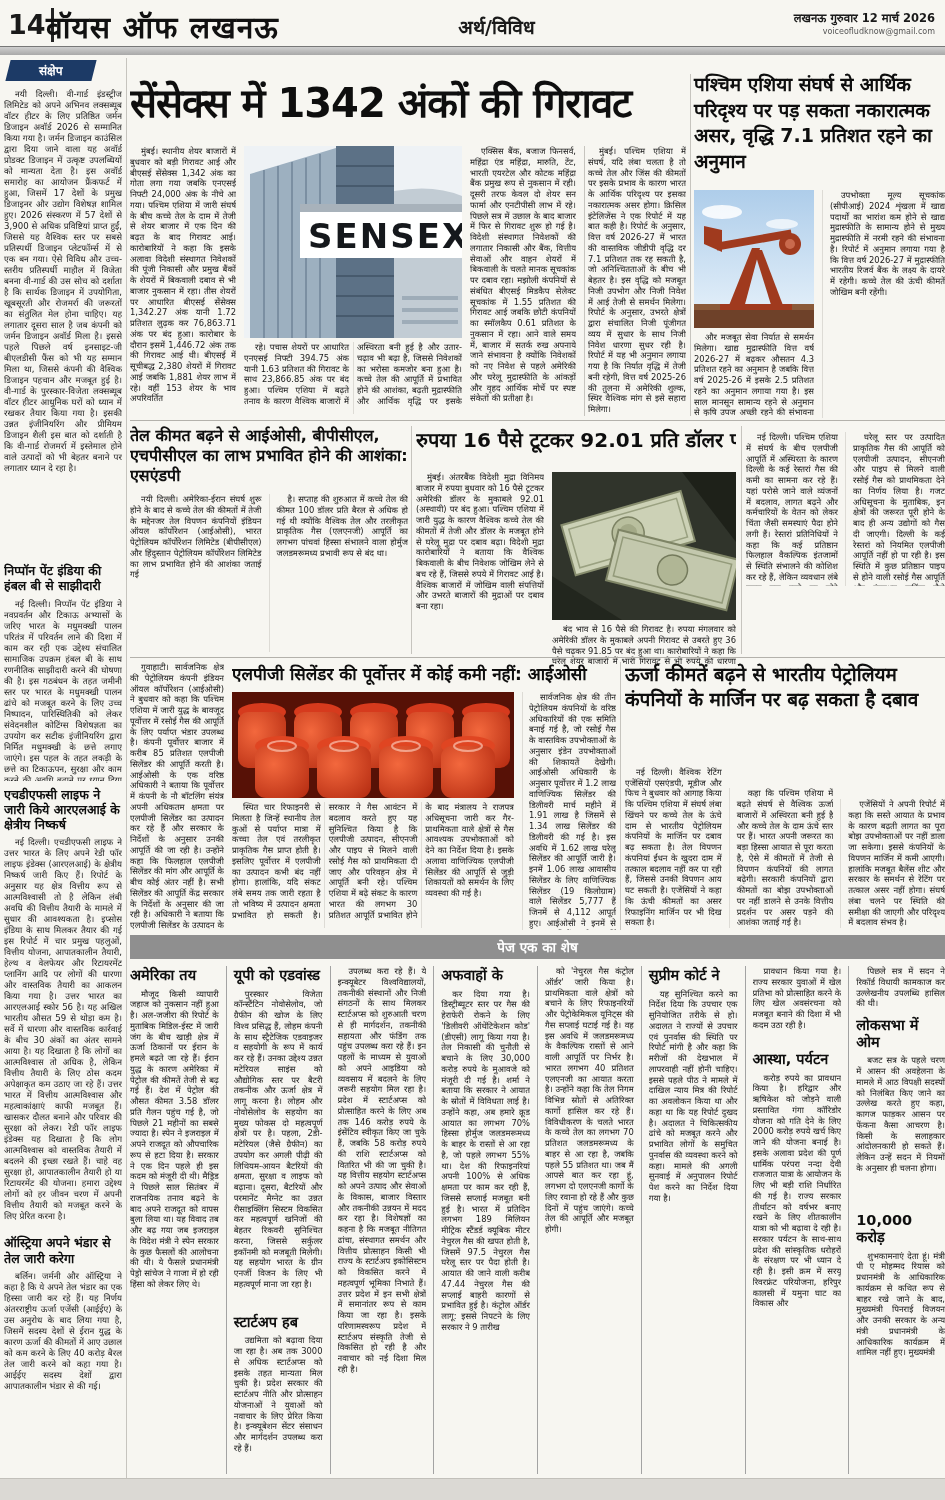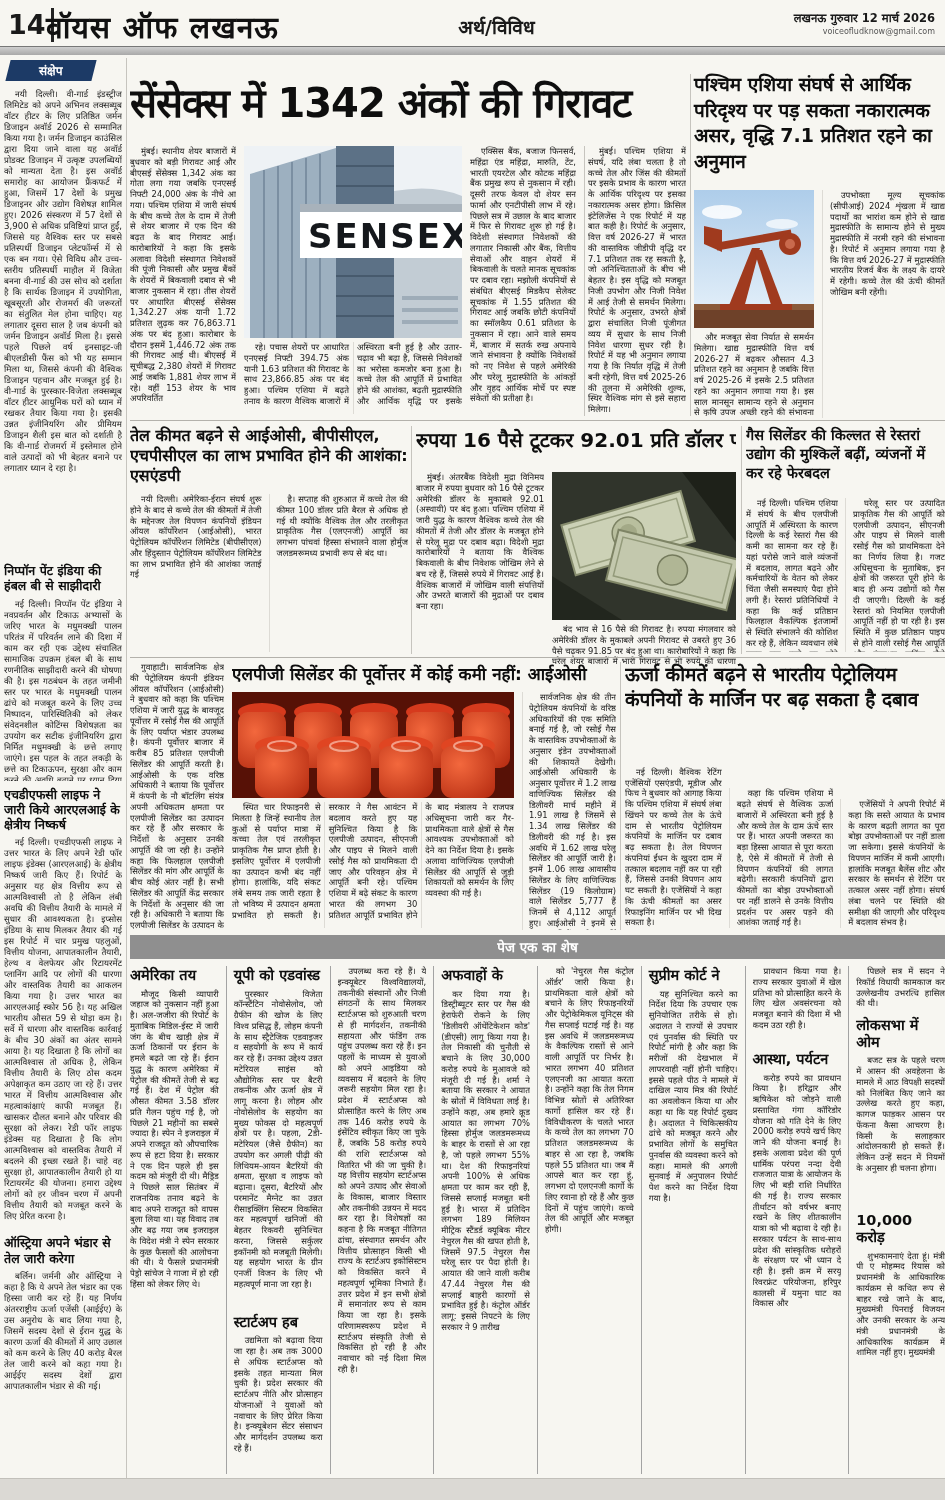--- a/index.html
+++ b/index.html
@@ -252,21 +252,20 @@
         <div class="col" style="width:184px;height:40px;margin-top:4px">
             <p>बंद भाव से 16 पैसे की गिरावट है। रुपया मंगलवार को अमेरिकी डॉलर के मुकाबले अपनी गिरावट से उबरते हुए 36 पैसे चढ़कर 91.85 पर बंद हुआ था। कारोबारियों ने कहा कि घरेलू शेयर बाजारों में भारी गिरावट से भी रुपये की धारणा प्रभावित हुई।</p>
           </div>
       </div>
     </div>
   </section>
 
   <div class="vr" style="left:741px;top:426px;height:228px"></div>
 
   <section class="gas">
-    <h3>गैस सिलेंडर की किल्लत से रेस्तरां उद्योग की मुश्किलें बढ़ीं, व्यंजनों में कर रहे फेरबदल</h3>
     <div class="cols">
       <div class="col">
           <p>नई दिल्ली। पश्चिम एशिया में संघर्ष के बीच एलपीजी आपूर्ति में अस्थिरता के कारण दिल्ली के कई रेस्तरां गैस की कमी का सामना कर रहे हैं। यहां परोसे जाने वाले व्यंजनों में बदलाव, लागत बढ़ने और कर्मचारियों के वेतन को लेकर चिंता जैसी समस्याएं पैदा होने लगी हैं। रेस्तरां प्रतिनिधियों ने कहा कि कई प्रतिष्ठान फिलहाल वैकल्पिक इंतजामों से स्थिति संभालने की कोशिश कर रहे हैं, लेकिन व्यवधान लंबे समय तक रहने पर छोटे प्रतिष्ठानों के लिए बढ़ती लागत को संभाल पाना आसान नहीं हो सकता है। सरकार ने पश्चिम एशिया संकट को देखते हुए</p>
         </div>
       <div class="col">
           <p>घरेलू स्तर पर उत्पादित प्राकृतिक गैस की आपूर्ति को एलपीजी उत्पादन, सीएनजी और पाइप से मिलने वाली रसोई गैस को प्राथमिकता देने का निर्णय लिया है। गजट अधिसूचना के मुताबिक, इन क्षेत्रों की जरूरत पूरी होने के बाद ही अन्य उद्योगों को गैस दी जाएगी। दिल्ली के कई रेस्तरां को नियमित एलपीजी आपूर्ति नहीं हो पा रही है। इस स्थिति में कुछ प्रतिष्ठान पाइप से होने वाली रसोई गैस आपूर्ति और इंडक्शन कुकिंग जैसे विकल्प अपना रहे हैं। उन्होंने कहा कि मौजूदा हालात में कई रेस्तरां ऐसे व्यंजन को बढ़ावा दे रहे हैं जिनमें कम गैस खपत होती है।</p>
         </div>
     </div>
   </section>
 
@@ -409,21 +408,21 @@
       <div class="col" style="height:78px">
           <p>प्रावधान किया गया है। राज्य सरकार युवाओं में खेल प्रतिभा को प्रोत्साहित करने के लिए खेल अवसंरचना को मजबूत बनाने की दिशा में भी कदम उठा रही है।</p>
         </div>
       <h4 class="sub">आस्था, पर्यटन</h4>
       <div class="col">
           <p>करोड़ रुपये का प्रावधान किया है। हरिद्वार और ऋषिकेश को जोड़ने वाली प्रस्तावित गंगा कॉरिडोर योजना को गति देने के लिए 2000 करोड़ रुपये खर्च किए जाने की योजना बनाई है। इसके अलावा प्रदेश की पूर्ण धार्मिक परंपरा नन्दा देवी राजजात यात्रा के आयोजन के लिए भी बड़ी राशि निर्धारित की गई है। राज्य सरकार तीर्थाटन को वर्षभर बनाए रखने के लिए शीतकालीन यात्रा को भी बढ़ावा दे रही है। सरकार पर्यटन के साथ-साथ प्रदेश की सांस्कृतिक धरोहरों के संरक्षण पर भी ध्यान दे रही है। इसी क्रम में सरयू रिवरफ्रंट परियोजना, हरिपुर कालसी में यमुना घाट का विकास और</p>
         </div>
     </div>
     <div class="rc">
       <div class="col" style="height:44px">
-          <p>पिछले सत्र में सदन ने रिकॉर्ड विधायी कामकाज कर उल्लेखनीय उभरत्धि हासिल की थी।</p>
+          <p>पिछले सत्र में सदन ने रिकॉर्ड विधायी कामकाज कर उल्लेखनीय उपलब्धि हासिल की थी।</p>
         </div>
       <h4 class="sub">लोकसभा में ओम</h4>
       <div class="col" style="height:150px">
           <p>बजट सत्र के पहले चरण में आसन की अवहेलना के मामले में आठ विपक्षी सदस्यों को निलंबित किए जाने का उल्लेख करते हुए कहा, कागज फाड़कर आसन पर फेंकना कैसा आचरण है। किसी के सलाहकार आंदोलनकारी हो सकते हैं। लेकिन उन्हें सदन में नियमों के अनुसार ही चलना होगा।</p>
         </div>
       <h4 class="sub">10,000 करोड़</h4>
       <div class="col">
           <p>शुभकामनाएं देता हूं। मंत्री पी ए मोहम्मद रियास को प्रधानमंत्री के आधिकारिक कार्यक्रम से कथित रूप से बाहर रखे जाने के बाद, मुख्यमंत्री पिनराई विजयन और उनकी सरकार के अन्य मंत्री प्रधानमंत्री के आधिकारिक कार्यक्रम में शामिल नहीं हुए। मुख्यमंत्री</p>
         </div>
     </div>

